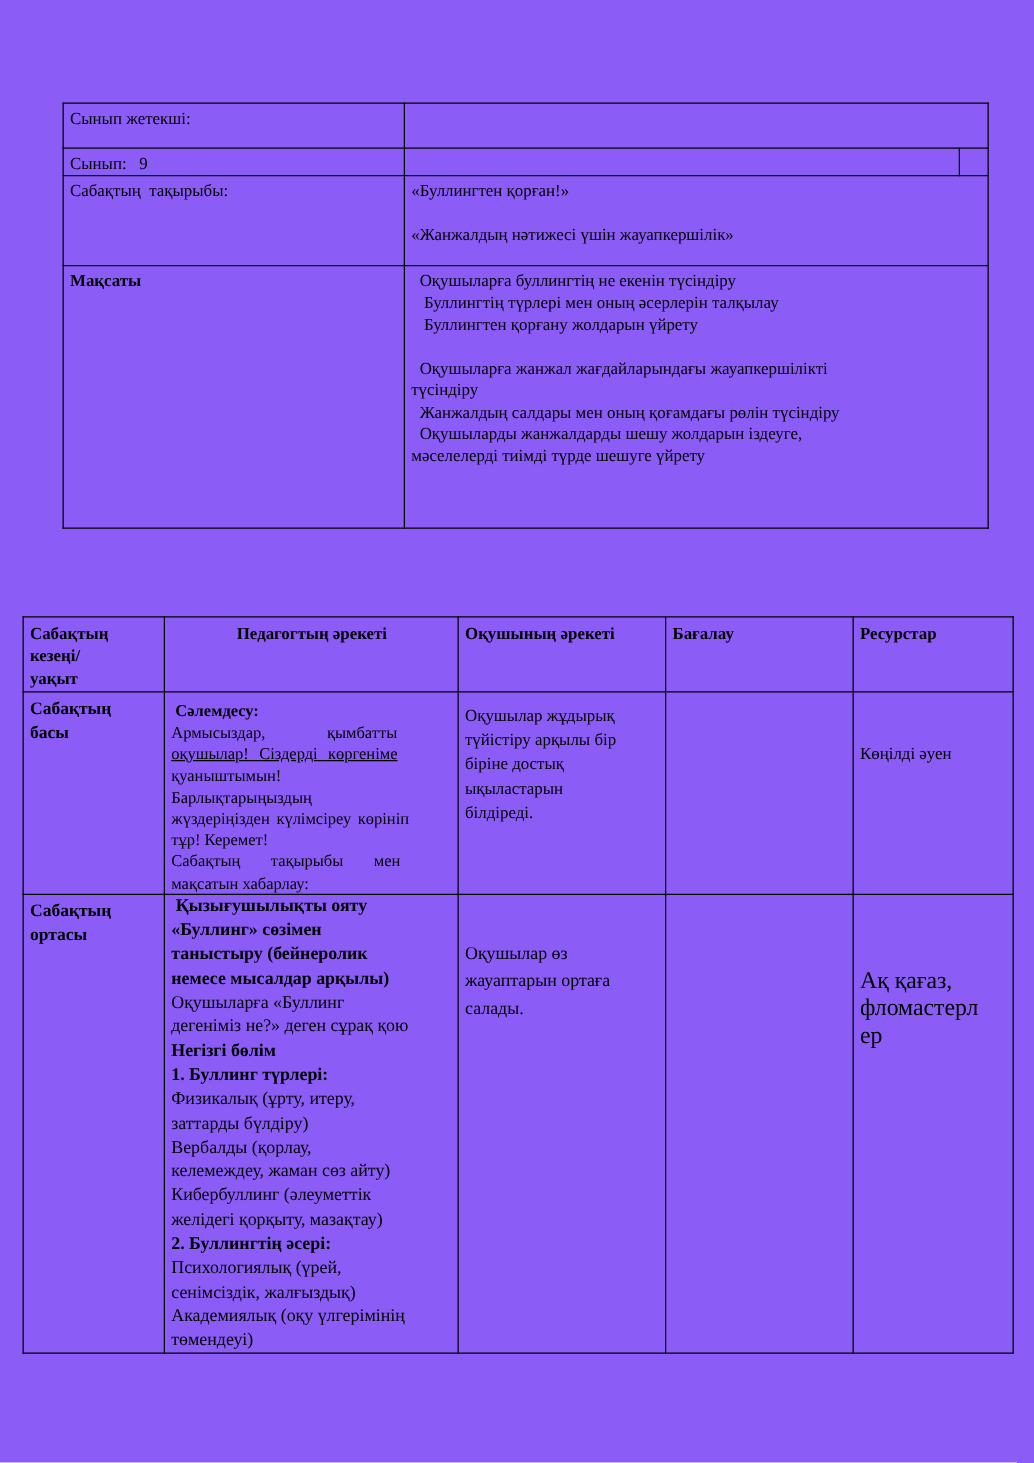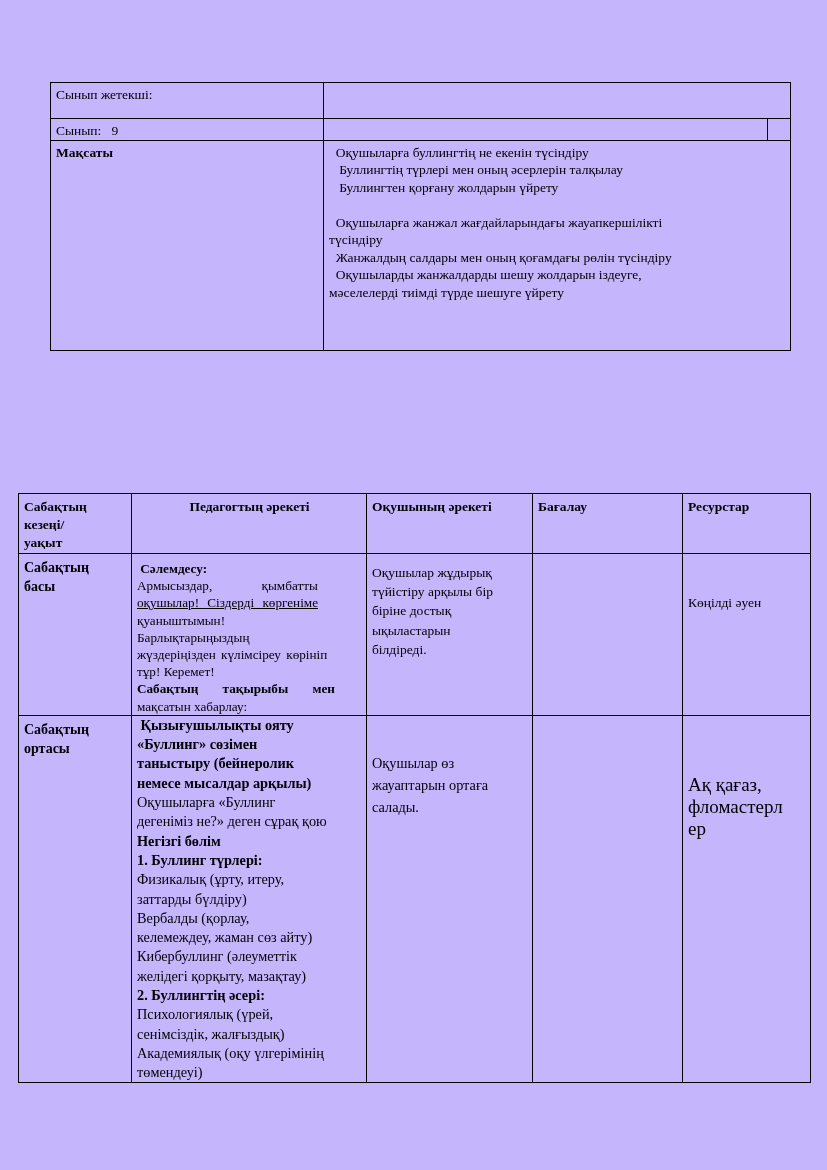--- a/index.html
+++ b/index.html
@@ -1,17 +1,17 @@
 <!DOCTYPE html>
 <html><head>
 <meta charset="utf-8">
 <style>
   html,body{margin:0;padding:0;background:#fff;}
   .page{
-    position:relative;width:827px;height:1170px;background:#c4b5fd;
+    position:relative;width:827px;height:1170px;background:#8b5cf6;
     font-family:"Liberation Serif","DejaVu Serif",serif;color:#000;
     overflow:hidden;
   }
   table{border-collapse:collapse;table-layout:fixed;}
   td,th{border:1.5px solid #000;vertical-align:top;text-align:left;
         padding:3px 4px 0 5px;overflow:hidden;}
   .pre{white-space:pre-wrap;}
   .b{font-weight:bold;}
 
   
@@ -36,21 +36,21 @@
   .student1{font-size:13.5px;line-height:19.2px;padding-top:9px;}
   .res1{font-size:13.5px;line-height:19.2px;padding-top:39px;}
   .teacher2{font-size:14.3px;line-height:19.3px;padding-top:0;}
   .student2{font-size:14.3px;line-height:22px;padding-top:36px;}
   .res2{font-size:19px;line-height:22px;padding-top:58px;}
 
   
   .ws1{word-spacing:46px;}
   .ws2{word-spacing:5px;text-decoration:underline;}
   .ws3{word-spacing:2px;}
-  .ws4{word-spacing:21px;font-weight:bold;}
+  .ws4{word-spacing:21px;}
 </style>
 </head>
 <body>
 
 <div class="page">
 
   <table class="t1">
     <colgroup>
         <col class="c1a">
         <col class="c1b">
@@ -58,20 +58,28 @@
       </colgroup>
     <tbody>
         <tr class="r1">
       <td><span class="pre">Сынып жетекші:</span></td>
       <td colspan="2"><span class="pre"></span></td>
     </tr>
     <tr class="r3">
       <td><span class="pre">Сынып:   9</span></td>
       <td><span class="pre"></span></td>
       <td></td>
+    </tr>
+    <tr class="r4">
+      <td><span class="pre">Сабақтың  тақырыбы:</span></td>
+      <td colspan="2">
+            <div class="pre">«Буллингтен қорған!»
+
+«Жанжалдың нәтижесі үшін жауапкершілік»</div>
+          </td>
     </tr>
     <tr class="r5">
       <td class="b"><span>Мақсаты</span></td>
       <td colspan="2">
             <div class="pre">  Оқушыларға буллингтің не екенін түсіндіру
    Буллингтің түрлері мен оның әсерлерін талқылау
    Буллингтен қорғану жолдарын үйрету
 
   Оқушыларға жанжал жағдайларындағы жауапкершілікті
 түсіндіру

